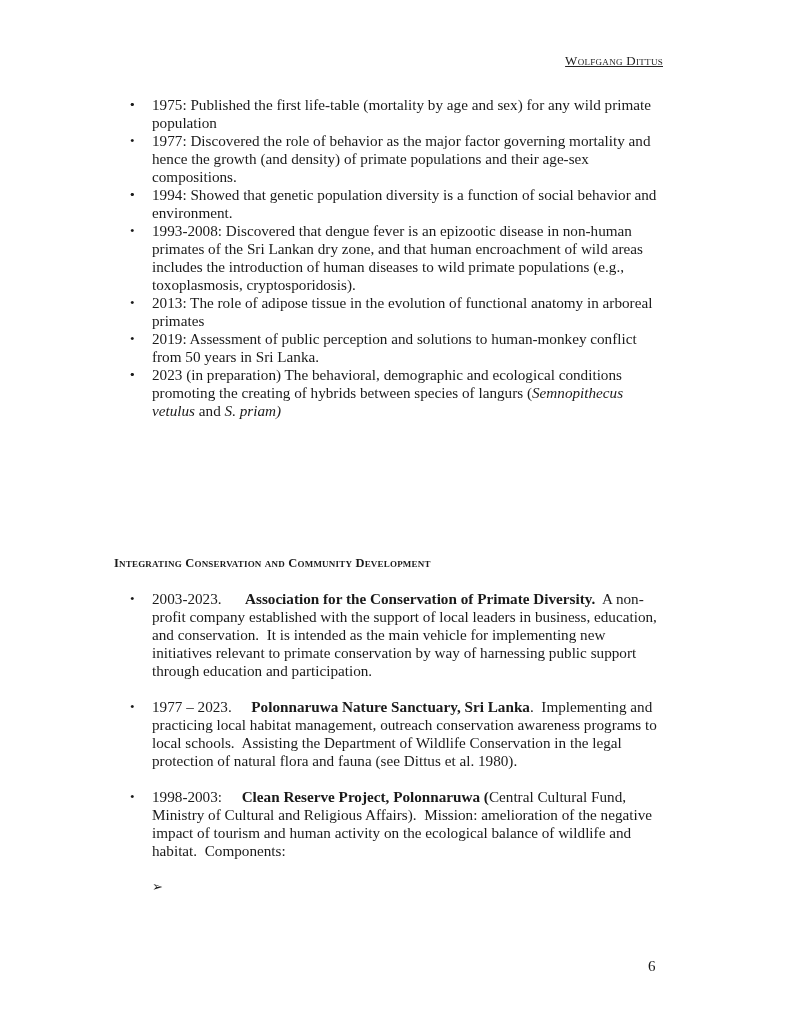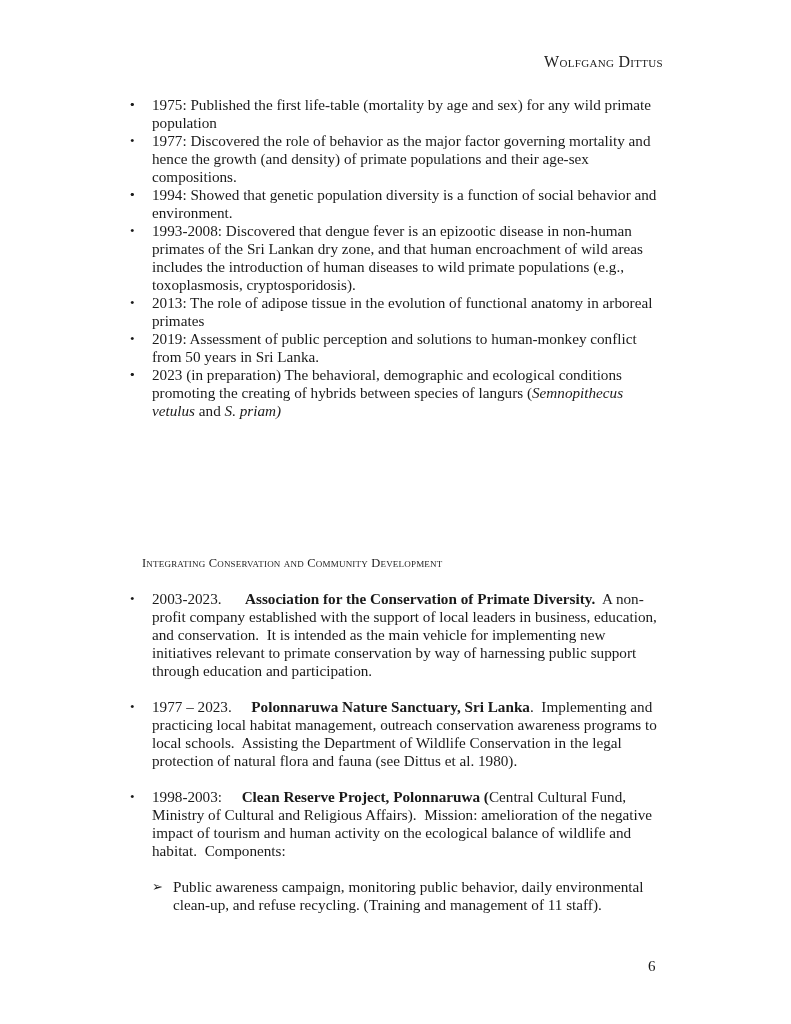--- a/index.html
+++ b/index.html
@@ -3,37 +3,38 @@
 <meta charset="utf-8">
 <style>
   html, body { margin: 0; padding: 0; background: #ffffff; }
   body {
     width: 791px; height: 1024px; position: relative; overflow: hidden;
     font-family: "Liberation Serif", "DejaVu Serif", serif;
     color: #1a1a1a;
   }
   .header {
     position: absolute; top: 53px; right: 128px;
-    font-size: 16px; font-variant: small-caps; letter-spacing: 0.3px;
+    font-size: 13px; font-variant: small-caps; letter-spacing: 0.3px;
     color: #222;
+    text-decoration: underline;
   }
   .list {
     position: absolute; left: 0; top: 96px; width: 791px;
     margin: 0; padding: 0; list-style: none;
   }
   .item {
     position: relative; padding-left: 152px; width: 510px;
     font-size: 15.2px; line-height: 18px;
   }
   .item .bullet {
     position: absolute; left: 130px; top: 0; font-size: 13px;
   }
   .section-title {
-    position: absolute; left: 142px; top: 556px;
-    font-size: 12.5px; font-weight: normal; font-variant: small-caps;
+    position: absolute; left: 114px; top: 556px;
+    font-size: 12.5px; font-weight: bold; font-variant: small-caps;
     letter-spacing: 0.2px;
     text-align: right;
   }
   .list2 {
     position: absolute; left: 0; top: 590px; width: 791px;
     margin: 0; padding: 0; list-style: none;
   }
   .list2 .item { margin-bottom: 18px; }
   .sub {
     position: relative; padding-left: 173px; width: 490px;
@@ -63,17 +64,17 @@
   <li class="item"><span class="bullet">•</span></li>
   <li class="item"><span class="bullet">•</span><span>2023 (in preparation) The behavioral, demographic and ecological conditions promoting the creating of hybrids between species of langurs (</span><i>Semnopithecus vetulus</i><span> and </span><i>S. priam)</i></li>
 </ul>
 
 <div class="section-title">Integrating Conservation and Community Development</div>
 
 <ul class="list2">
   <li class="item"><span class="bullet">•</span><span style="white-space:pre">2003-2023.   </span><b>Association for the Conservation of Primate Diversity.</b><span style="white-space:pre-wrap">  A non-profit company established with the support of local leaders in business, education, and conservation.  It is intended as the main vehicle for implementing new initiatives relevant to primate conservation by way of harnessing public support through education and participation.</span></li>
   <li class="item"><span class="bullet">•</span><span style="white-space:pre">1977 – 2023.  </span><b>Polonnaruwa Nature Sanctuary, Sri Lanka</b><span style="white-space:pre-wrap">.  Implementing and practicing local habitat management, outreach conservation awareness programs to local schools.  Assisting the Department of Wildlife Conservation in the legal protection of natural flora and fauna (see Dittus et al. 1980).</span></li>
   <li class="item"><span class="bullet">•</span><span style="white-space:pre">1998-2003:  </span><b>Clean Reserve Project, Polonnaruwa (</b><span style="white-space:pre-wrap">Central Cultural Fund, Ministry of Cultural and Religious Affairs).  Mission: amelioration of the negative impact of tourism and human activity on the ecological balance of wildlife and habitat.  Components:</span>
-    <div class="sub" style="padding-left:21px;width:490px;margin-left:0;"><span class="arrow" style="left:0">➢</span><span>Public awareness campaign, monitoring public behavior, daily environmental clean-up, and refuse recycling. (Training and management of 11 staff).</span></div>
+    <div class="sub" style="padding-left:21px;width:490px;margin-left:0;"><span class="arrow" style="left:0">➢</span></div>
   </li>
 </ul>
 
 <div class="page-number">6</div>
 
 </body></html>

